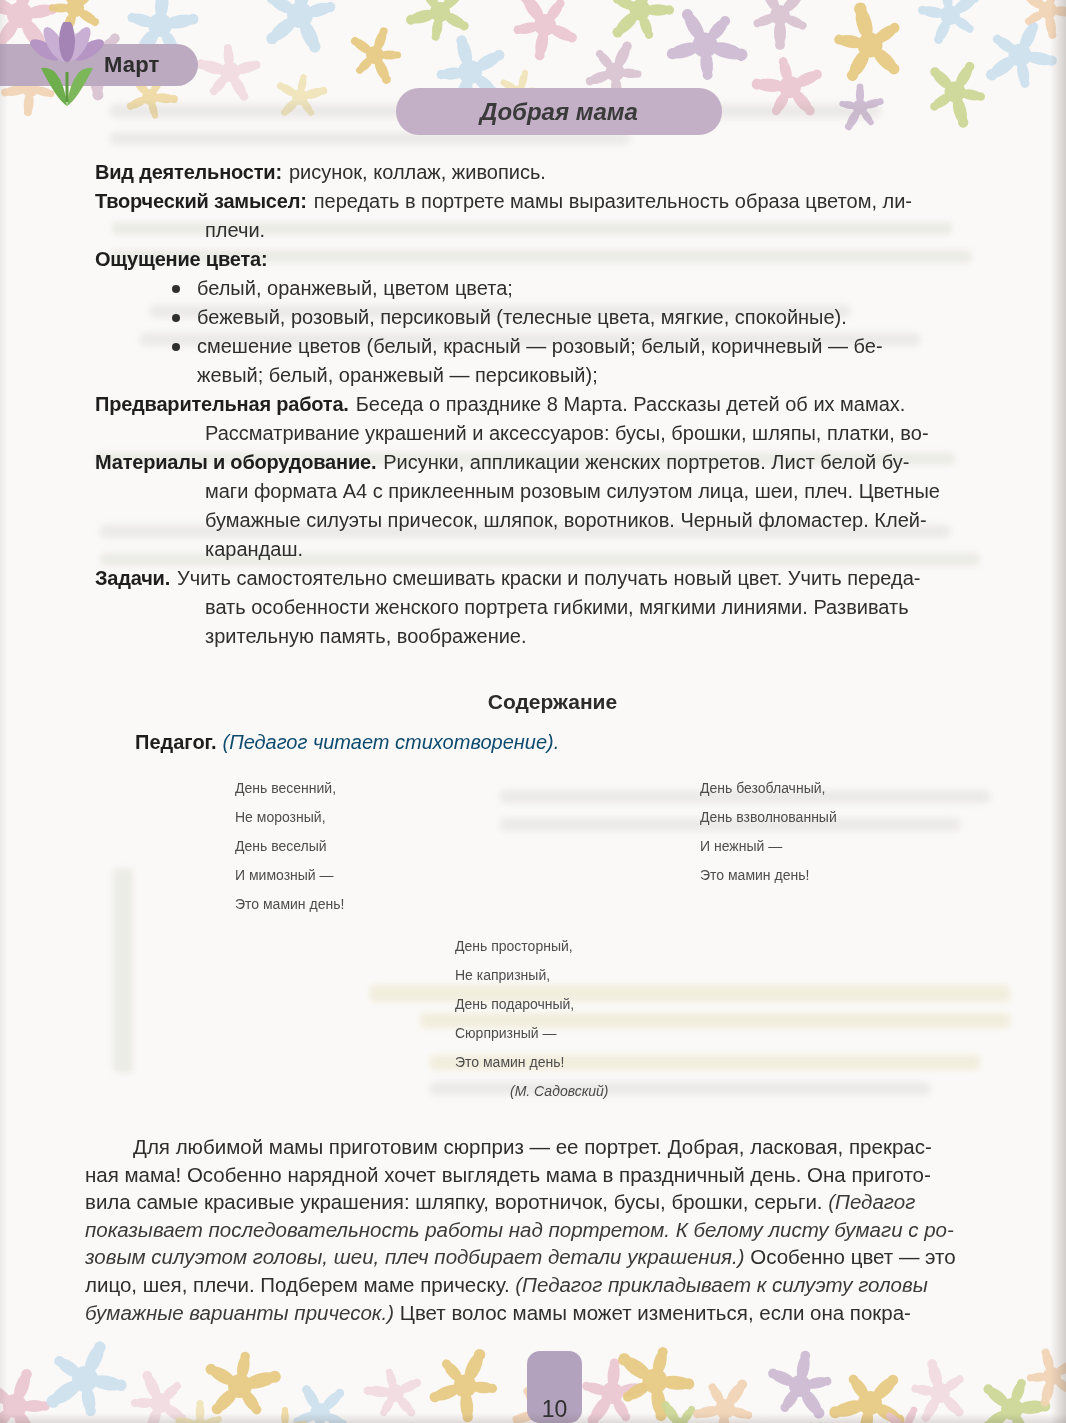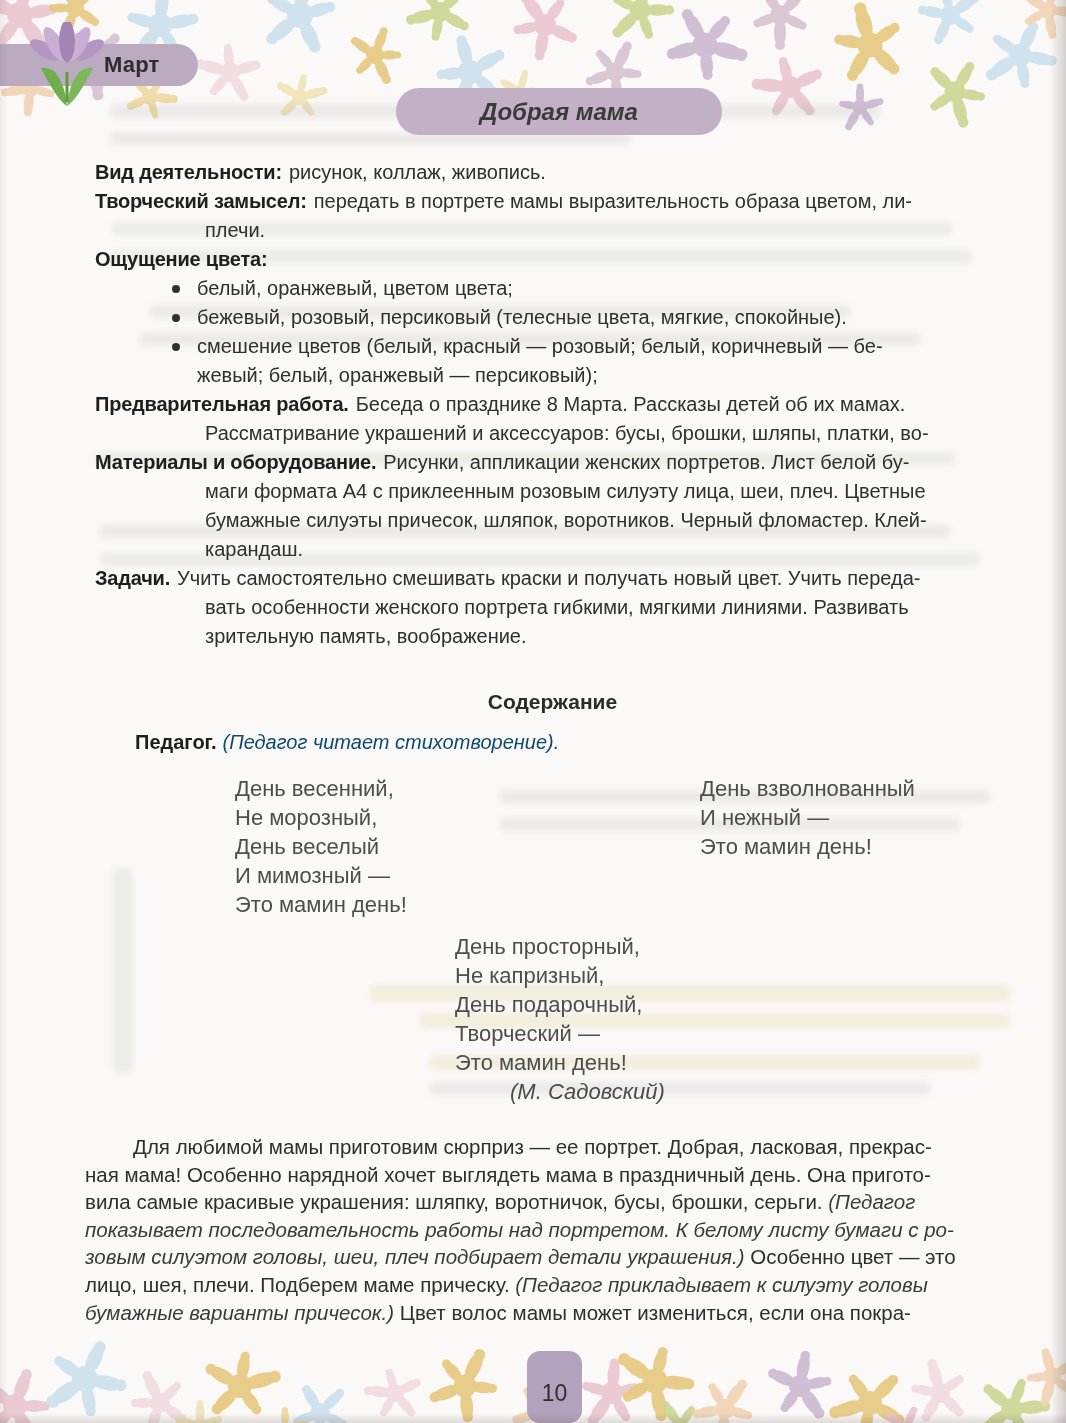--- a/index.html
+++ b/index.html
@@ -45,36 +45,36 @@
   .bullet::before{content:"";position:absolute;left:2px;top:11px;width:8px;height:8px;border-radius:50%;background:#2f2f2f;}
 
   .heading{
     position:absolute;left:95px;right:56px;top:690px;text-align:center;
     font-size:21px;font-weight:bold;color:#2b2b2b;
   }
   .pedagog{position:absolute;left:135px;top:731px;font-size:20px;}
   .pedagog b{margin-right:6px;color:#1e1e1e;}
   .pedagog .it{font-style:italic;color:#0c4a6e;}
 
-  .poem-area{position:absolute;left:95px;right:40px;top:770px;height:340px;font-size:22px;line-height:29px;color:#4d4d4d;}
+  .poem-area{position:absolute;left:95px;right:40px;top:770px;height:340px;font-size:14px;line-height:29px;color:#4d4d4d;}
   .stanza{position:absolute;white-space:nowrap;}
   .stanza.s-left{left:140px;top:4px;}
   .stanza.s-right{left:605px;top:4px;}
   .stanza.s-center{left:360px;top:162px;}
   .stanza .author{padding-left:55px;font-style:italic;color:#4a4a4a;}
 
   .closing{position:absolute;left:85px;right:52px;top:1133px;font-size:20.5px;line-height:27.6px;color:#2e2e2e;}
   .closing .cl.first{text-indent:48px;}
   .closing .it{font-style:italic;color:#3a3a3a;}
 
   
   .page-num{
     position:absolute;left:527px;top:1351px;width:55px;height:72px;
     background:#b3a2bd;border-radius:13px;
-    display:flex;align-items:center;justify-content:center;
+    display:flex;align-items:flex-end;justify-content:center;
   }
   .page-num .n{margin-top:13px;font-size:23px;color:#2f2f2f;}
 
   
   .ghost{position:absolute;filter:blur(3px);border-radius:4px;pointer-events:none;}
   .g-gray{background:rgba(168,162,156,0.17);}
   .g-green{background:rgba(150,162,118,0.14);}
   .g-yellow{background:rgba(205,188,100,0.18);}
 
   
@@ -239,21 +239,21 @@
       </div>
     </div>
 
     <div class="entry">
       <div class="ln first"><b>Предварительная работа.</b><span>Беседа о празднике 8 Марта. Рассказы детей об их мамах.</span></div>
       <div class="ln"><span>Рассматривание украшений и аксессуаров: бусы, брошки, шляпы, платки, во-</span></div>
     </div>
 
     <div class="entry">
       <div class="ln first"><b>Материалы и оборудование.</b><span>Рисунки, аппликации женских портретов. Лист белой бу-</span></div>
-      <div class="ln"><span>маги формата А4 с приклеенным розовым силуэту лица, шеи, плеч. Цветные</span></div>
+      <div class="ln"><span>маги формата А4 с приклеенным розовым силуэтом лица, шеи, плеч. Цветные</span></div>
       <div class="ln"><span>бумажные силуэты причесок, шляпок, воротников. Черный фломастер. Клей-</span></div>
       <div class="ln"><span>карандаш.</span></div>
     </div>
 
     <div class="entry">
       <div class="ln first"><b>Задачи.</b><span>Учить самостоятельно смешивать краски и получать новый цвет. Учить переда-</span></div>
       <div class="ln"><span>вать особенности женского портрета гибкими, мягкими линиями. Развивать</span></div>
       <div class="ln"><span>зрительную память, воображение.</span></div>
     </div>
   </div>
@@ -266,29 +266,30 @@
 
   <div class="poem-area">
     <div class="stanza s-left">
       <div>День весенний,</div>
       <div>Не морозный,</div>
       <div>День веселый</div>
       <div>И мимозный —</div>
       <div>Это мамин день!</div>
     </div>
     <div class="stanza s-right">
+      <div>День безоблачный,</div>
       <div>День взволнованный</div>
       <div>И нежный —</div>
       <div>Это мамин день!</div>
     </div>
     <div class="stanza s-center">
       <div>День просторный,</div>
       <div>Не капризный,</div>
       <div>День подарочный,</div>
-      <div>Творческий —</div>
+      <div>Сюрпризный —</div>
       <div>Это мамин день!</div>
       <div class="author">(М. Садовский)</div>
     </div>
   </div>
 
   <div class="closing">
     <div class="cl first"><span>Для любимой мамы приготовим сюрприз — ее портрет. Добрая, ласковая, прекрас-</span><span class="it"></span><span></span></div>
     <div class="cl"><span>ная мама! Особенно нарядной хочет выглядеть мама в праздничный день. Она пригото-</span><span class="it"></span><span></span></div>
     <div class="cl"><span>вила самые красивые украшения: шляпку, воротничок, бусы, брошки, серьги. </span><span class="it">(Педагог</span><span></span></div>
     <div class="cl"><span></span><span class="it">показывает последовательность работы над портретом. К белому листу бумаги с ро-</span><span></span></div>

